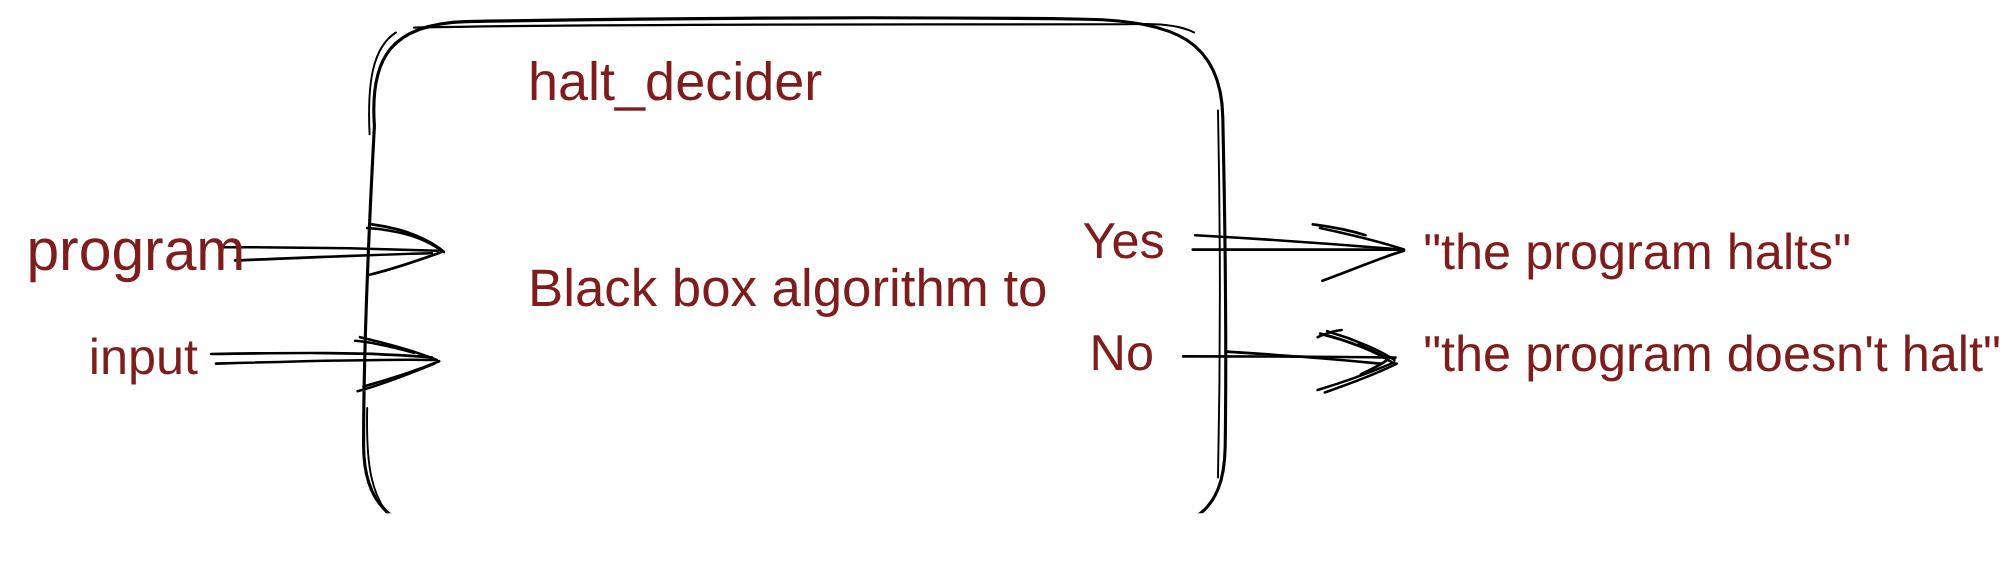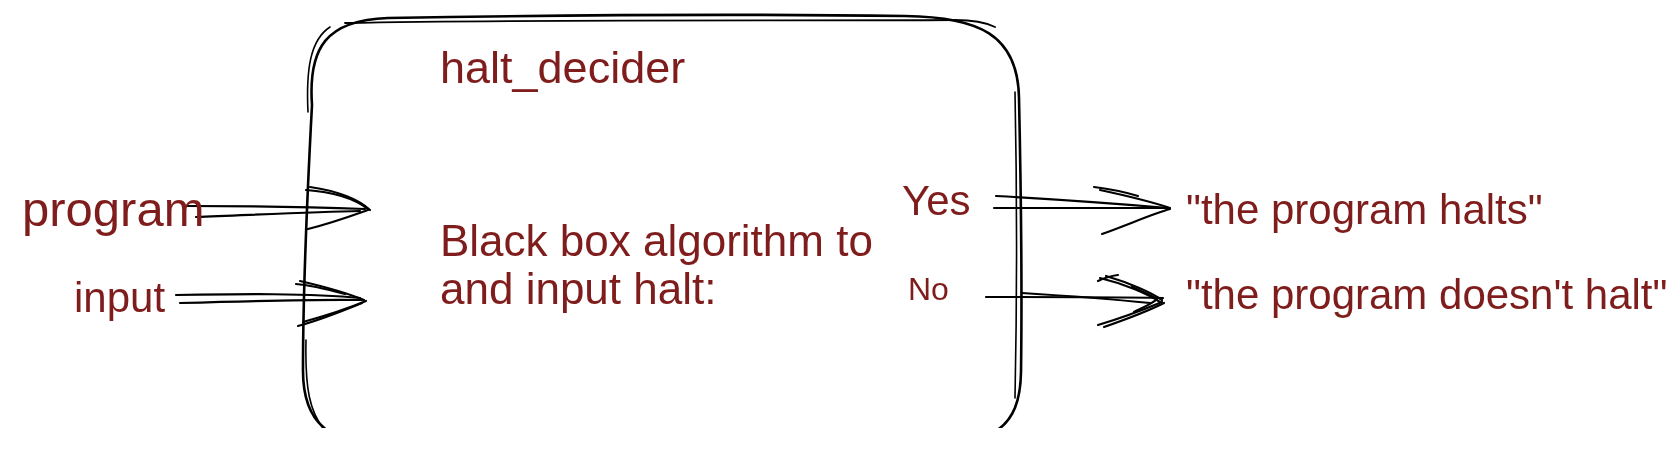--- a/index.html
+++ b/index.html
@@ -29,21 +29,21 @@
   .box-description {
     position: absolute;
     left: 440px; top: 181px;
     font-size: 44px;
     line-height: 48px;
     margin-top: 36px;
   }
   .in-label-1 { left: 22px;  top: 185px; font-size: 49px; }
   .in-label-2 { left: 74px;  top: 277px; font-size: 42px; }
   .dec-label-1 { left: 902px; top: 180px; font-size: 42px; text-align: center; }
-  .dec-label-2 { left: 908px; top: 273px; font-size: 32px; }
+  .dec-label-2 { left: 908px; top: 273px; font-size: 42px; }
   .out-label-1 { left: 1186px; top: 189px; font-size: 42px; }
   .out-label-2 { left: 1186px; top: 274px; font-size: 42px; }
 </style>
 </head>
 <body>
 
 <div class="canvas">
 
   <svg class="sketch-layer" viewBox="0 0 1679 468" xmlns="http://www.w3.org/2000/svg" fill="none" stroke="#000000" stroke-linecap="round" stroke-linejoin="round">
 
@@ -97,21 +97,20 @@
       <path d="M 1098,325 C 1125,317 1150,307 1162,302"></path>
       <path d="M 1104,327 C 1130,318 1152,309 1164,303"></path>
       <path d="M 1132,287 C 1146,293 1154,297 1157,299 C 1152,304 1142,308 1134,312"></path>
     </g>
   </svg>
 
   <div class="label box-title">halt_decider</div>
 
   <div class="box-description">
     <div>Black box algorithm to</div>
-    <div>and input halt:</div>
   </div>
 
   <div class="label in-label-1">program</div>
   <div class="label in-label-2">input</div>
 
   <div class="label dec-label-1">Yes</div>
   <div class="label dec-label-2">No</div>
 
   <div class="label out-label-1">"the program halts"</div>
   <div class="label out-label-2">"the program doesn't halt"</div>

